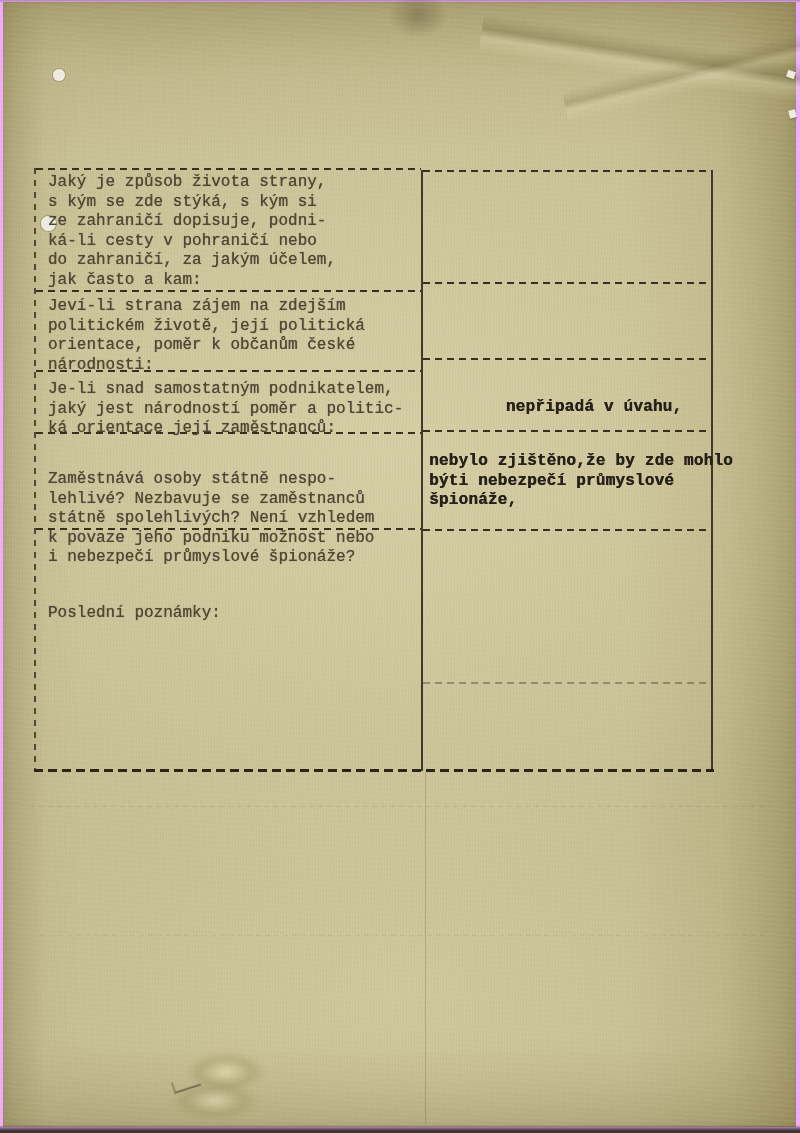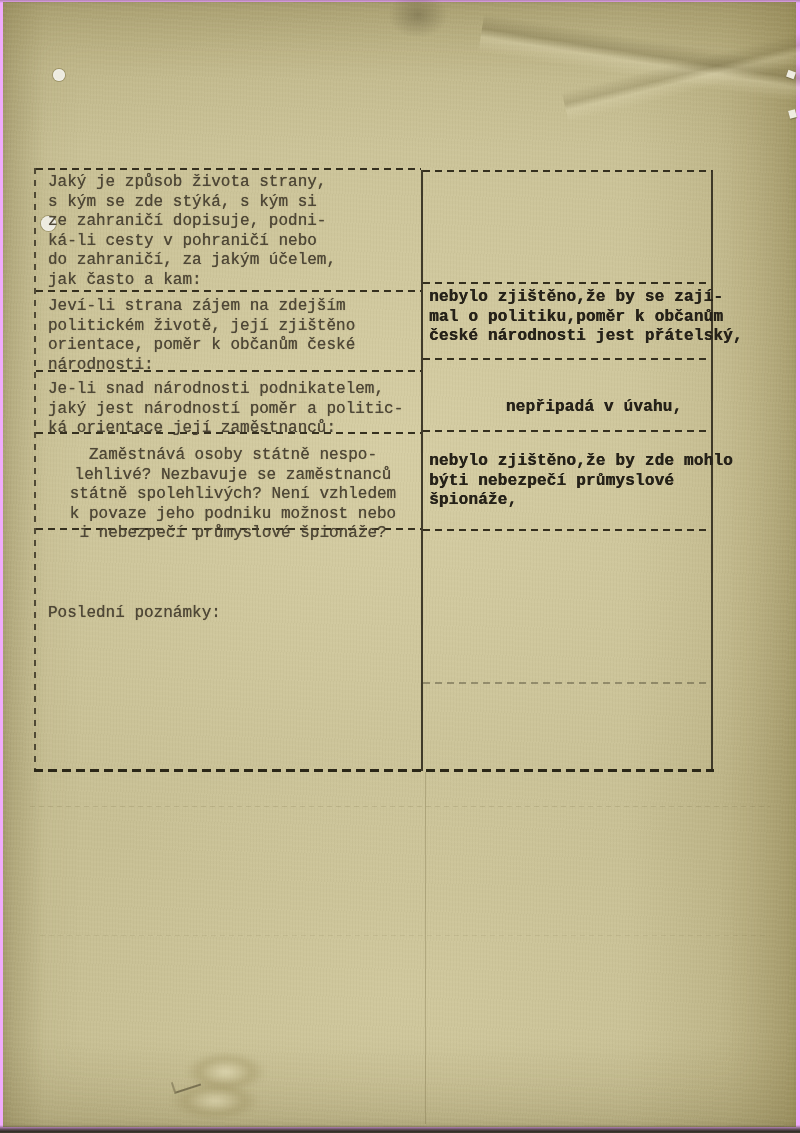--- a/index.html
+++ b/index.html
@@ -87,36 +87,33 @@
 
   <div class="hdash bold" style="left:34px;top:769px;width:680px;"></div>
 
   <div class="cell q" style="left:48px;top:173px;width:370px;">Jaký je způsob života strany,
 s kým se zde stýká, s kým si
 ze zahraničí dopisuje, podni-
 ká-li cesty v pohraničí nebo
 do zahraničí, za jakým účelem,
 jak často a kam:</div>
   <div class="cell q" style="left:48px;top:297px;width:370px;">Jeví-li strana zájem na zdejším
-politickém životě, její zjištěno
+politickém životě, její politická
 orientace, poměr k občanům české
 národnosti:</div>
-  <div class="cell q" style="left:48px;top:380px;width:380px;">Je-li snad národnosti podnikatelem,
+  <div class="cell q" style="left:48px;top:380px;width:380px;">Je-li snad samostatným podnikatelem,
 jaký jest národností poměr a politic-
 ká orientace její zaměstnanců:</div>
-  <div class="cell q" style="left:48px;top:446px;width:370px;text-align:center;">Zaměstnává osoby státně nespo-
+  <div class="cell q" style="left:48px;top:470px;width:370px;">Zaměstnává osoby státně nespo-
 lehlivé? Nezbavuje se zaměstnanců
 státně spolehlivých? Není vzhledem
 k povaze jeho podniku možnost nebo
 i nebezpečí průmyslové špionáže?</div>
   <div class="cell q" style="left:48px;top:604px;width:370px;">Poslední poznámky:</div>
 
-  <div class="cell a" style="left:429px;top:288px;width:330px;">nebylo zjištěno,že by se zají-
-mal o politiku,poměr k občanům
-české národnosti jest přátelský,</div>
   <div class="cell a" style="left:429px;top:398px;width:330px;text-align:center;">nepřipadá v úvahu,</div>
   <div class="cell a" style="left:429px;top:444px;width:330px;margin-top:8px;">nebylo zjištěno,že by zde mohlo
 býti nebezpečí průmyslové
 špionáže,</div>
 
   <div class="emboss" style="left:185px;top:1052px;width:90px;height:40px;
               background:radial-gradient(closest-side at 45% 50%, rgba(240,234,200,.55), rgba(140,126,74,.28) 65%, rgba(0,0,0,0));"></div>
   <div class="emboss" style="left:160px;top:1082px;width:100px;height:42px;
               background:radial-gradient(closest-side at 55% 45%, rgba(240,234,200,.5), rgba(140,126,74,.26) 65%, rgba(0,0,0,0));"></div>
   <div class="scribble" style="left:172px;top:1078px;"></div>

